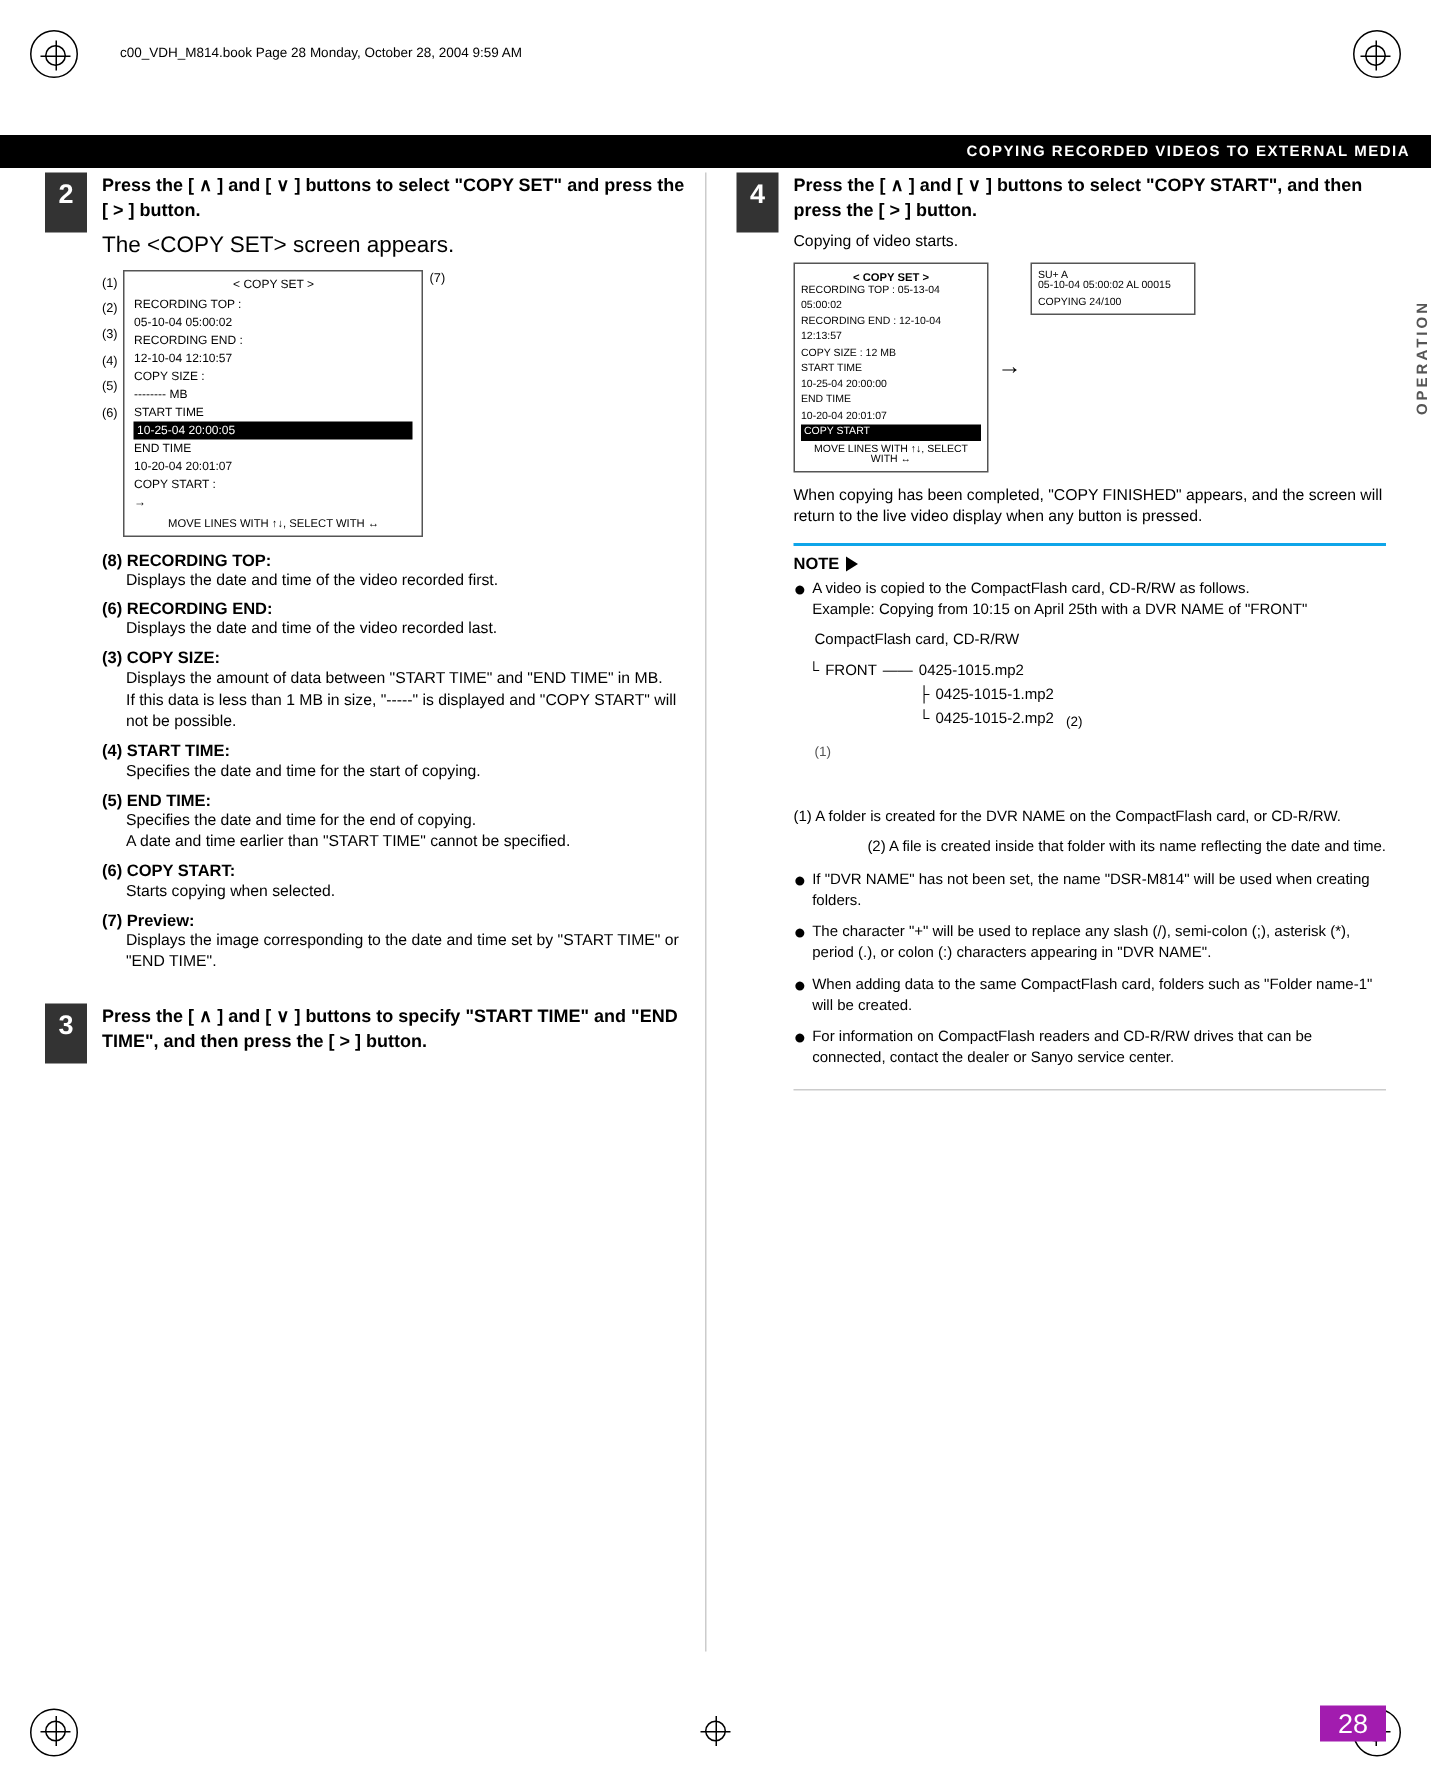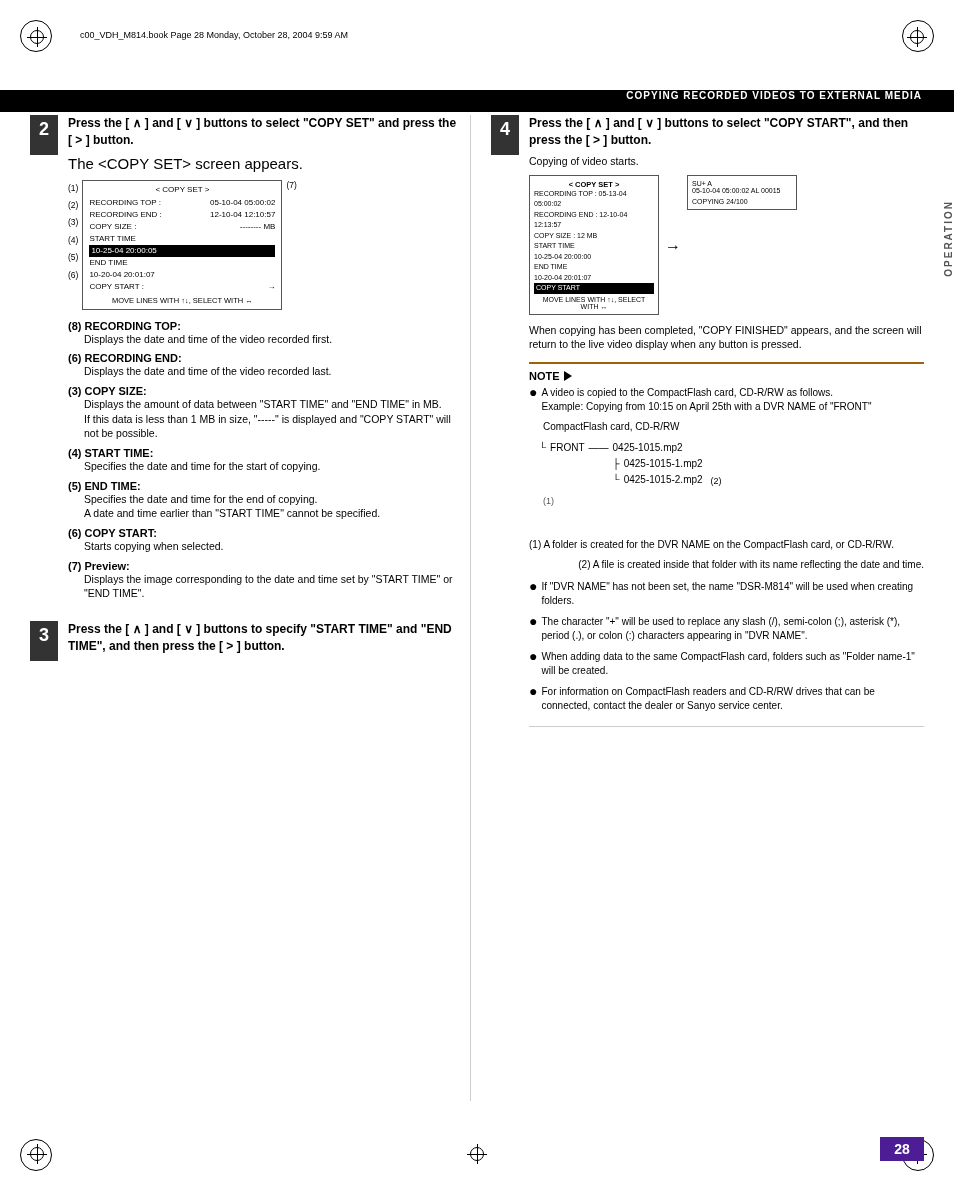--- a/index.html
+++ b/index.html
@@ -16,23 +16,23 @@
 
     
     .header-bar {
       position: absolute;
       top: 90px;
       left: 0;
       right: 0;
       height: 22px;
       background: #000;
       display: flex;
-      align-items: flex-start;
+      align-items: center;
       justify-content: flex-end;
-      padding-right: 32px;
+      padding-right: 14px;
     }
     .header-title {
       color: #fff;
       font-size: 10px;
       font-weight: bold;
       letter-spacing: 1px;
       text-transform: uppercase;
     }
 
     
@@ -102,20 +102,21 @@
     }
     .screen-title {
       text-align: center;
       font-size: 8px;
       margin-bottom: 3px;
     }
     .screen-row {
       display: flex;
       justify-content: space-between;
       line-height: 1.5;
+      flex-direction: column;
     }
     .screen-label { color: #000; font-size: 8px; }
     .screen-value { color: #000; font-size: 8px; }
 
     
     .highlighted-row {
       background: #000;
       color: #fff;
       display: flex;
       justify-content: space-between;
@@ -186,21 +187,21 @@
       transform: rotate(180deg);
       font-size: 10px;
       font-weight: bold;
       letter-spacing: 2px;
       color: #555;
       text-transform: uppercase;
     }
 
     
     .note-box {
-      border-top: 2px solid #a16207;
+      border-top: 2px solid #0ea5e9;
       border-bottom: 1px solid #ccc;
       padding: 6px 0 6px 0;
       margin: 10px 0;
     }
     .note-header {
       font-weight: bold;
       font-size: 11px;
       margin-bottom: 4px;
       display: flex;
       align-items: center;
@@ -234,24 +235,24 @@
       margin: 8px 0 8px 10px;
       font-size: 10px;
       line-height: 1.6;
     }
 
     
     .page-number-box {
       position: absolute;
       bottom: 30px;
       right: 30px;
-      background: #4c1d95;
+      background: #a21caf;
       color: #fff;
-      font-size: 14px;
-      font-weight: bold;
+      font-size: 18px;
+      font-weight: normal;
       width: 44px;
       height: 24px;
       display: flex;
       align-items: center;
       justify-content: center;
     }
 
     
     .step3-block {
       display: flex;

